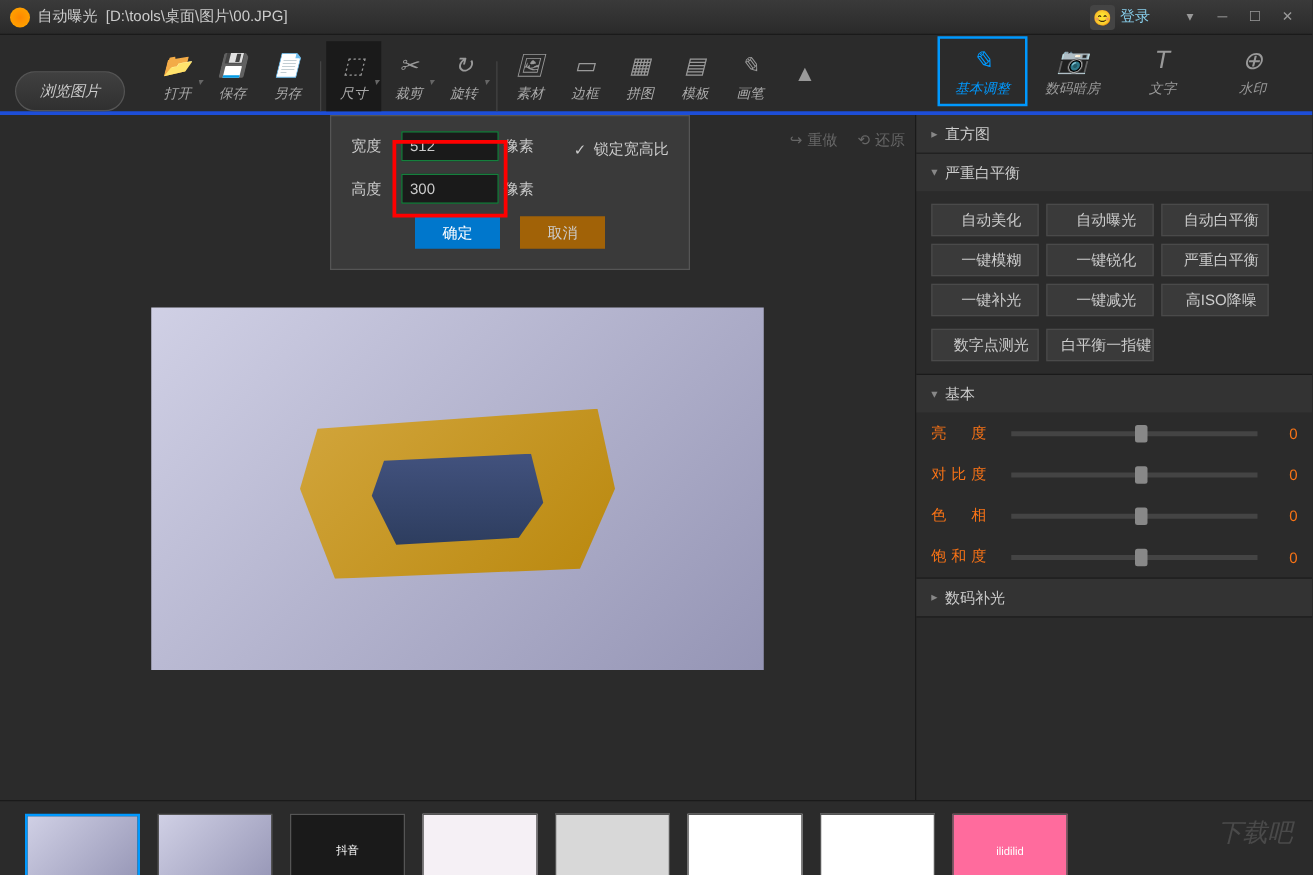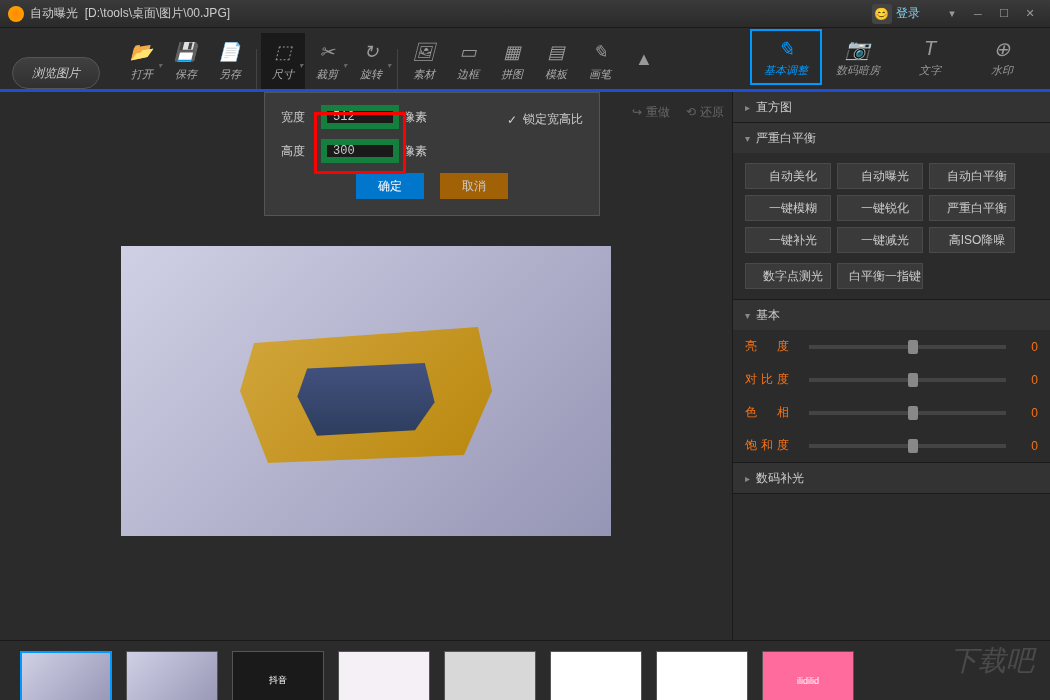--- a/index.html
+++ b/index.html
@@ -34,24 +34,24 @@
 .canvas-area { flex: 1; background: #2b2b2b; position: relative; display: flex; align-items: center; justify-content: center; }
 .canvas-bg { width: 490px; height: 290px; background: linear-gradient(135deg, #d0d0e5, #9595b5); display: flex; align-items: center; justify-content: center; margin-top: 50px; }
 .canvas-logo { width: 280px; height: 160px; background: linear-gradient(135deg, #d4a840, #b8860b); clip-path: polygon(10% 20%, 90% 10%, 95% 50%, 85% 90%, 15% 95%, 5% 50%); position: relative; }
 .canvas-logo::after { content: ""; position: absolute; inset: 15%; background: linear-gradient(#4a5a8a, #2a3a5a); clip-path: polygon(20% 30%, 80% 25%, 85% 60%, 75% 85%, 25% 90%, 15% 55%); }
 
 
 .action-bar { position: absolute; top: 8px; right: 8px; height: 24px; display: flex; align-items: center; gap: 16px; color: #666; font-size: 12px; }
 .action-bar .act { display: flex; align-items: center; gap: 4px; cursor: pointer; }
 
 
-.dialog { position: absolute; top: 92px; left: 264px; width: 336px; background: #3a3a3a; border: 1px solid #555; padding: 12px 16px 16px 16px; z-index: 10; }
+.dialog { position: absolute; top: 92px; left: 264px; width: 288px; background: #3a3a3a; border: 1px solid #555; padding: 12px 16px 16px 16px; z-index: 10; }
 .dlg-row { display: flex; align-items: center; margin-bottom: 10px; font-size: 12px; color: #ccc; position: relative; }
 .dlg-row .lbl { width: 40px; }
-.dlg-row input { width: 78px; height: 24px; background: #1a1a1a; border: 6px solid #15803d; color: #ccc; padding: 0 6px; font-size: 12px; font-family: Liberation Mono, monospace; }
+.dlg-row input { width: 78px; height: 24px; background: #1a1a1a; border: 1px solid #15803d; color: #ccc; padding: 0 6px; font-size: 12px; }
 .dlg-row .unit { margin-left: 4px; }
 .highlight-box { position: absolute; top: 112px; left: 314px; width: 92px; height: 62px; border: 3px solid #ff0000; z-index: 20; pointer-events: none; }
 .dlg-lock { display: flex; align-items: center; gap: 6px; position: absolute; top: 18px; right: 16px; color: #ccc; font-size: 12px; }
 .dlg-slider-row { display: flex; align-items: center; margin: 12px 0 16px 0; font-size: 12px; color: #ccc; }
 .dlg-slider-row .lbl { width: 52px; }
 .dlg-slider { flex: 1; height: 4px; background: #555; position: relative; margin: 0 10px; }
 .dlg-slider .thumb { position: absolute; left: 50%; top: -4px; width: 10px; height: 12px; background: #aaa; border-radius: 2px; }
 .dlg-btns { display: flex; justify-content: center; gap: 16px; }
 .dlg-btn { width: 68px; height: 26px; font-size: 12px; color: #ccc; display: flex; align-items: center; justify-content: center; cursor: pointer; }
 .dlg-btn.ok { background: #0077cc; color: #fff; }
@@ -79,21 +79,21 @@
 .thumb { width: 92px; height: 60px; background: #444; border: 1px solid #555; cursor: pointer; display: flex; align-items: center; justify-content: center; font-size: 9px; color: #888; overflow: hidden; }
 .thumb.active { border: 2px solid #0099ff; }
 .thumb-img1 { background: linear-gradient(135deg, #d0d0e5, #9595b5); }
 .thumb-img3 { background: #1a1a1a; color: #fff; }
 .thumb-img4 { background: #f5f0f5; }
 .thumb-img5 { background: #d8d8d8; }
 .thumb-img6 { background: #fff; }
 .thumb-img7 { background: #fff; }
 .thumb-img8 { background: #ff6b9d; color: #fff; }
 
-.watermark { position: absolute; bottom: 20px; right: 16px; color: rgba(255,255,255,0.15); font-size: 28px; font-style: italic; pointer-events: none; }
+.watermark { position: absolute; bottom: 20px; right: 16px; color: rgba(255,255,255,0.15); font-size: 20px; font-style: italic; pointer-events: none; }
 </style>
 </head>
 <body>
 
 <div class="titlebar">
   <div class="logo"></div>
   <span class="title">
     <span>自动曝光</span>&nbsp;&nbsp;<span>[D:\tools\桌面\图片\00.JPG]</span>
   </span>
   <div class="login">

